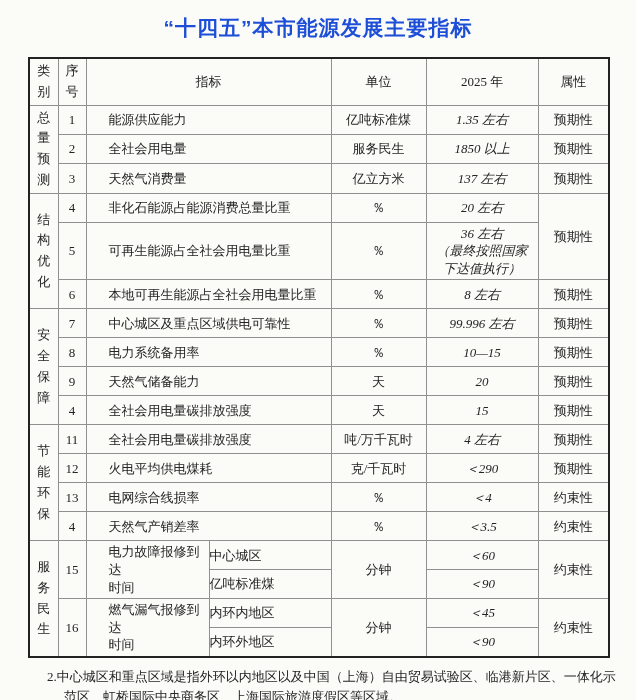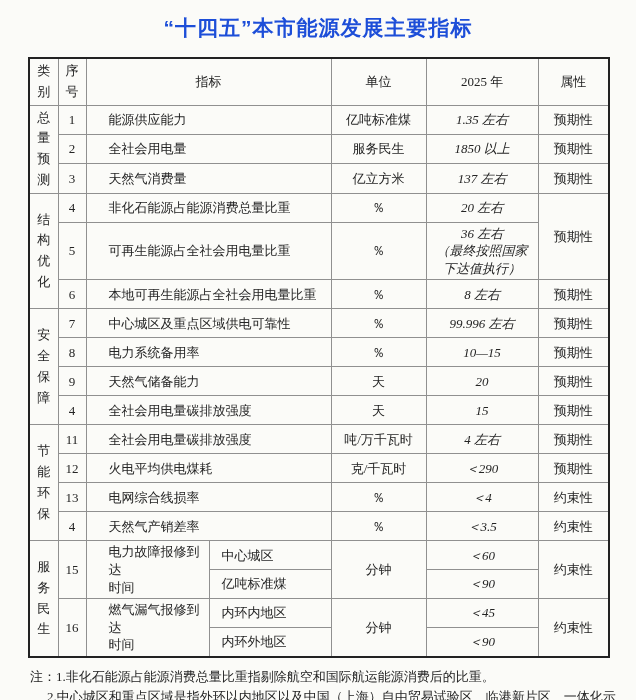--- a/index.html
+++ b/index.html
@@ -55,21 +55,21 @@
     line-height: 1.6;
     word-break: break-all;
   }
   td.ind {
     text-align: left;
     padding-left: 22px;
     white-space: pre-line;
   }
   td.zone {
     text-align: left;
-    padding-left: 12px;
+    padding-left: 0;
   }
   td.val {
     white-space: pre-line;
     font-style: italic;
   }
   .notes {
     margin: 9px 10px 0 30px;
     font-size: 13px;
     line-height: 1.55;
     color: #242424;
@@ -238,16 +238,15 @@
       <td rowspan="2">约束性</td>
     </tr>
     <tr class="h-sub">
       <td class="zone">内环外地区</td>
       <td class="val">＜90</td>
     </tr>
   </tbody>
     </table>
 
   <div class="notes">
-    <p class="note-1">注：1.非化石能源占能源消费总量比重指剔除航空和国际航运能源消费后的比重。</p>
     <p class="note-2">2.中心城区和重点区域是指外环以内地区以及中国（上海）自由贸易试验区、临港新片区、一体化示范区、虹桥国际中央商务区、上海国际旅游度假区等区域。</p>
   </div>
 </div>
 
 </body></html>

